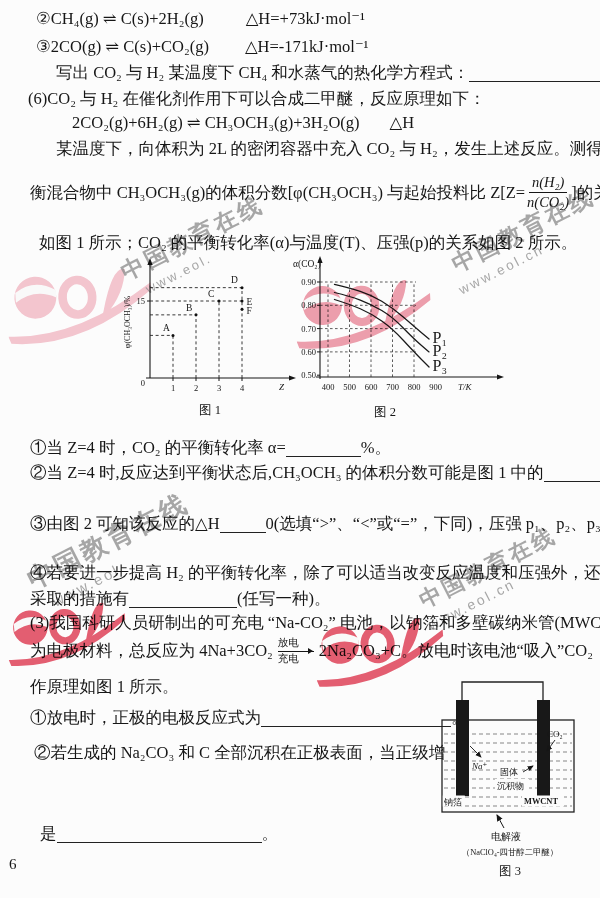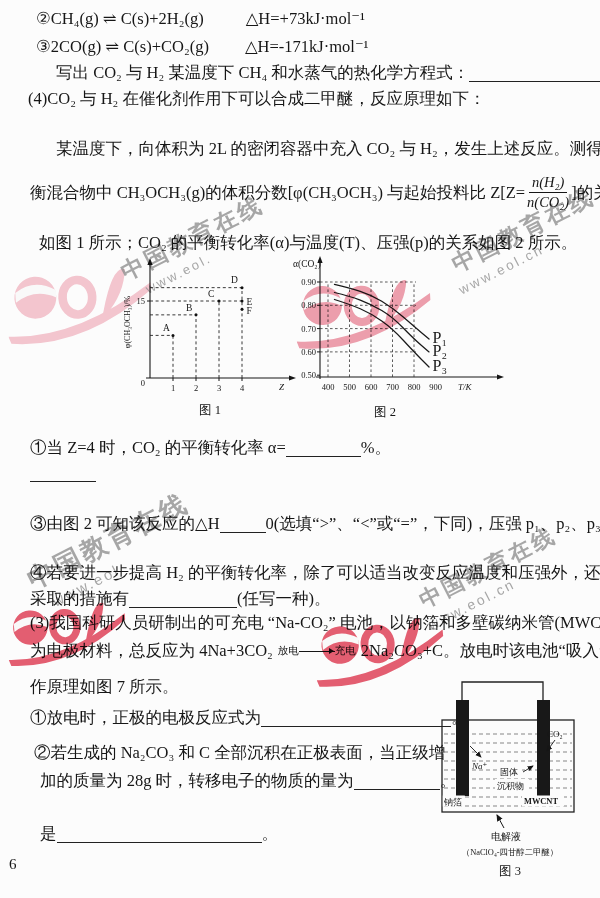--- a/index.html
+++ b/index.html
@@ -7,21 +7,21 @@
 .page{position:relative;width:600px;height:898px;margin:0 auto;background:#fcfcfc;overflow:hidden;
   color:#161616;font-family:"Liberation Serif","DejaVu Serif",serif}
 .line{position:absolute;font-size:16.5px;white-space:nowrap;line-height:1.32}
 .line-flex{display:flex;align-items:center}
 .blank{display:inline-block;border-bottom:1.2px solid #222;height:1.02em;vertical-align:text-bottom}
 .dh{margin-left:42px}
 .dh2{margin-left:30px}
 .frac{display:inline-flex;flex-direction:column;align-items:center;font-size:14.5px;font-style:italic;
   line-height:1.25;margin:0 2px;transform:translateY(-1px)}
 .frac .num{border-bottom:1px solid #161616;padding:0 3px}
-.cyc{display:inline-flex;flex-direction:row;align-items:center;line-height:1.12;font-size:10.5px;margin:0 5px}
+.cyc{display:inline-flex;flex-direction:column;line-height:1.12;font-size:10.5px;margin:0 5px}
 .arrline{width:36px;height:0;border-top:1.1px solid #161616;position:relative;margin:1.5px 0}
 .arrline:after{content:"";position:absolute;right:-2px;top:-3.7px;border:3.2px solid transparent;border-left:5.5px solid #161616}
 .pagenum{position:absolute;left:9px;top:856px;font-size:15px}
 .fig{position:absolute}
 svg text{font-family:"Liberation Serif","DejaVu Serif",serif;fill:#161616}
 .tick{font-size:8.5px}
 .alab{font-size:9.5px}
 .axlab{font-size:9px;font-style:italic}
 .cap{font-size:12.5px}
 .f3lab{font-size:9px}
@@ -37,22 +37,23 @@
 <body>
 
 <div class="page">
 
   <div class="line" style="left:36px;top:8px"><span>②CH₄(g) ⇌ C(s)+2H₂(g)</span><span class="dh">△H=+73kJ·mol⁻¹</span></div>
 
   <div class="line" style="left:36px;top:36px"><span>③2CO(g) ⇌ C(s)+CO₂(g)</span><span class="dh" style="margin-left:36px">△H=-171kJ·mol⁻¹</span></div>
 
   <div class="line" style="left:56px;top:62px"><span>写出 CO₂ 与 H₂ 某温度下 CH₄ 和水蒸气的热化学方程式：</span><span class="blank" style="width:148px"></span></div>
 
-  <div class="line" style="left:28px;top:88px">(4)CO₂ 与 H₂ 在催化剂作用下可以合成二甲醚，反应原理如下：</div>
-
+  <div class="line" style="left:28px;top:88px">(6)CO₂ 与 H₂ 在催化剂作用下可以合成二甲醚，反应原理如下：</div>
+
+  <div class="line" style="left:72px;top:112px"><span>2CO₂(g)+6H₂(g) ⇌ CH₃OCH₃(g)+3H₂O(g)</span><span class="dh2">△H</span></div>
 
   <div class="line" style="left:56px;top:138px">某温度下，向体积为 2L 的密闭容器中充入 CO₂ 与 H₂，发生上述反应。测得平</div>
 
   <div class="line line-flex" style="left:30px;top:166px;height:54px">
     <span>衡混合物中 CH₃OCH₃(g)的体积分数[φ(CH₃OCH₃) 与起始投料比 Z[Z=</span>
     <span class="frac">
       <span class="num">n(H₂)</span>
       <span class="den">n(CO₂)</span>
     </span>
     <span>]的关系</span>
@@ -145,21 +146,21 @@
         <path d="M44.45,42.485000000000014 Q59.5,45.98000000000001 70.25,50.057500000000005 Q81,54.13499999999999 91.75,60.5425 Q102.5,66.95 113.25,78.01750000000001 Q124,89.08500000000001 131.525,95.4925 L139.05,101.9" fill="none" stroke="#1a1a1a" stroke-width="1.25" stroke-linecap="round"></path>
         <text x="142.55" y="105.9" class="ser">P₂</text>
         <path d="M44.45,49.475000000000016 Q59.5,54.13499999999999 70.25,58.794999999999995 Q81,63.455 91.75,71.0275 Q102.5,78.60000000000002 113.25,90.25000000000001 Q124,101.9 131.525,109.4725 L139.05,117.045" fill="none" stroke="#1a1a1a" stroke-width="1.25" stroke-linecap="round"></path>
         <text x="142.55" y="121.045" class="ser">P₃</text>
       </g>
     <text class="cap" x="95" y="166" text-anchor="middle">图 2</text>
   </svg>
 
   <div class="line" style="left:30px;top:437px"><span>①当 Z=4 时，CO₂ 的平衡转化率 α=</span><span class="blank" style="width:75px"></span><span>%。</span></div>
 
-  <div class="line" style="left:30px;top:462px"><span class="blank" style="width:66px"></span></div>
+  <div class="line" style="left:30px;top:462px"><span>②当 Z=4 时,反应达到平衡状态后,CH₃OCH₃ 的体积分数可能是图 1 中的</span><span class="blank" style="width:66px"></span></div>
 
 
   <div class="line" style="left:30px;top:513px"><span>③由图 2 可知该反应的△H</span><span class="blank" style="width:46px"></span><span>0(选填“&gt;”、“&lt;”或“=”，下同)，压强 p₁、p₂、p₃</span></div>
 
 
   <div class="line" style="left:30px;top:562px">④若要进一步提高 H₂ 的平衡转化率，除了可以适当改变反应温度和压强外，还可以</div>
 
   <div class="line" style="left:30px;top:588px"><span>采取的措施有</span><span class="blank" style="width:108px"></span><span>(任写一种)。</span></div>
 
   <div class="line" style="left:30px;top:612px">(3)我国科研人员研制出的可充电 “Na-CO₂” 电池，以钠箔和多壁碳纳米管(MWCNT)</div>
@@ -167,27 +168,26 @@
   <div class="line line-flex" style="left:30px;top:630px;height:42px">
     <span>为电极材料，总反应为 4Na+3CO₂</span>
     <span class="cyc">
       <span>放电</span>
       <span class="arrline"></span>
       <span>充电</span>
     </span>
     <span>2Na₂CO₃+C。放电时该电池“吸入”CO₂，其工</span>
   </div>
 
-  <div class="line" style="left:30px;top:676px">作原理如图 7 所示。</div>
+  <div class="line" style="left:30px;top:676px">作原理如图 1 所示。</div>
 
   <div class="line" style="left:30px;top:707px"><span>①放电时，正极的电极反应式为</span><span class="blank" style="width:190px"></span><span>。</span></div>
 
   <div class="line" style="left:34px;top:742px">②若生成的 Na₂CO₃ 和 C 全部沉积在正极表面，当正级增</div>
 
-  <div class="line" style="left:40px;top:770px"><span>加的质量为 28g 时，转移电子的物质的量为</span><span class="blank" style="width:86px"></span><span>。</span></div>
 
 
   <div class="line" style="left:40px;top:823px"><span>是</span><span class="blank" style="width:205px"></span><span>。</span></div>
 
   <div class="pagenum">6</div>
 
   <svg class="fig" style="left:426px;top:670px" width="176" height="212" viewBox="0 0 176 212">
     <defs>
       <marker id="ah" markerWidth="8" markerHeight="8" refX="6" refY="3" orient="auto">
         <path d="M0,0 L7,3 L0,6 Z" fill="#161616"></path>

